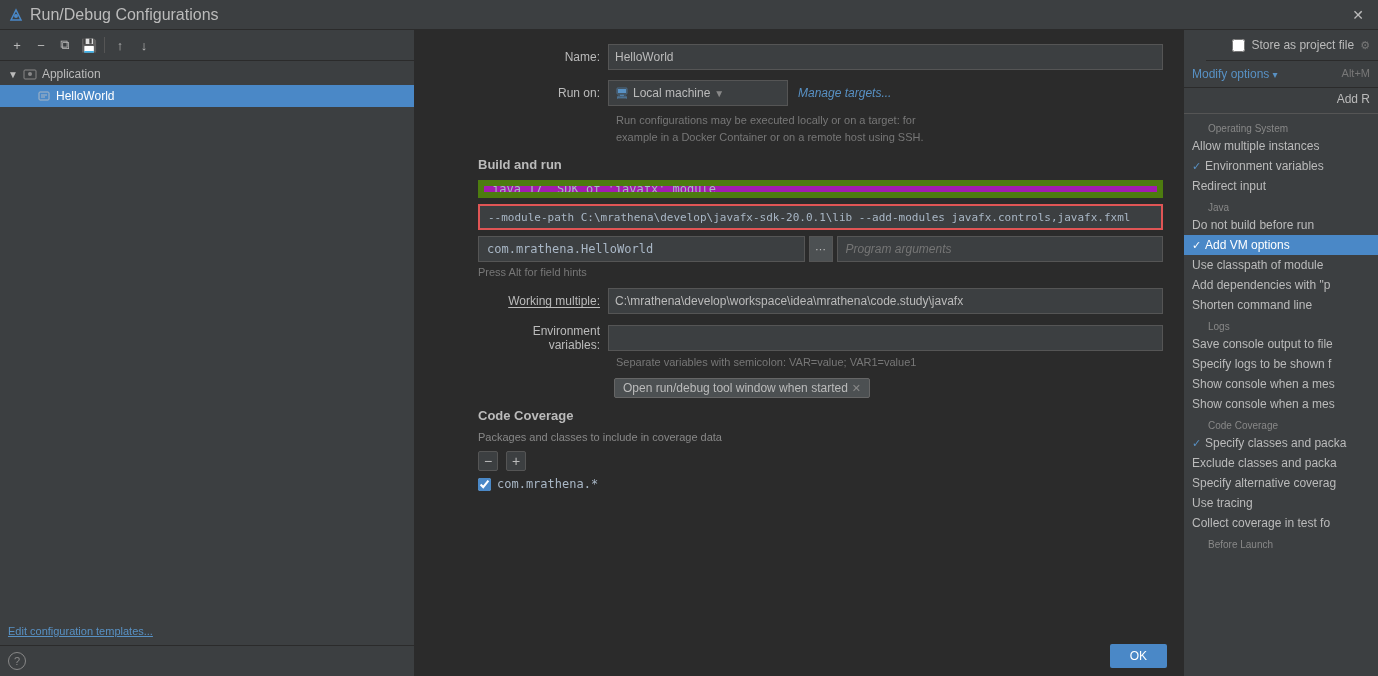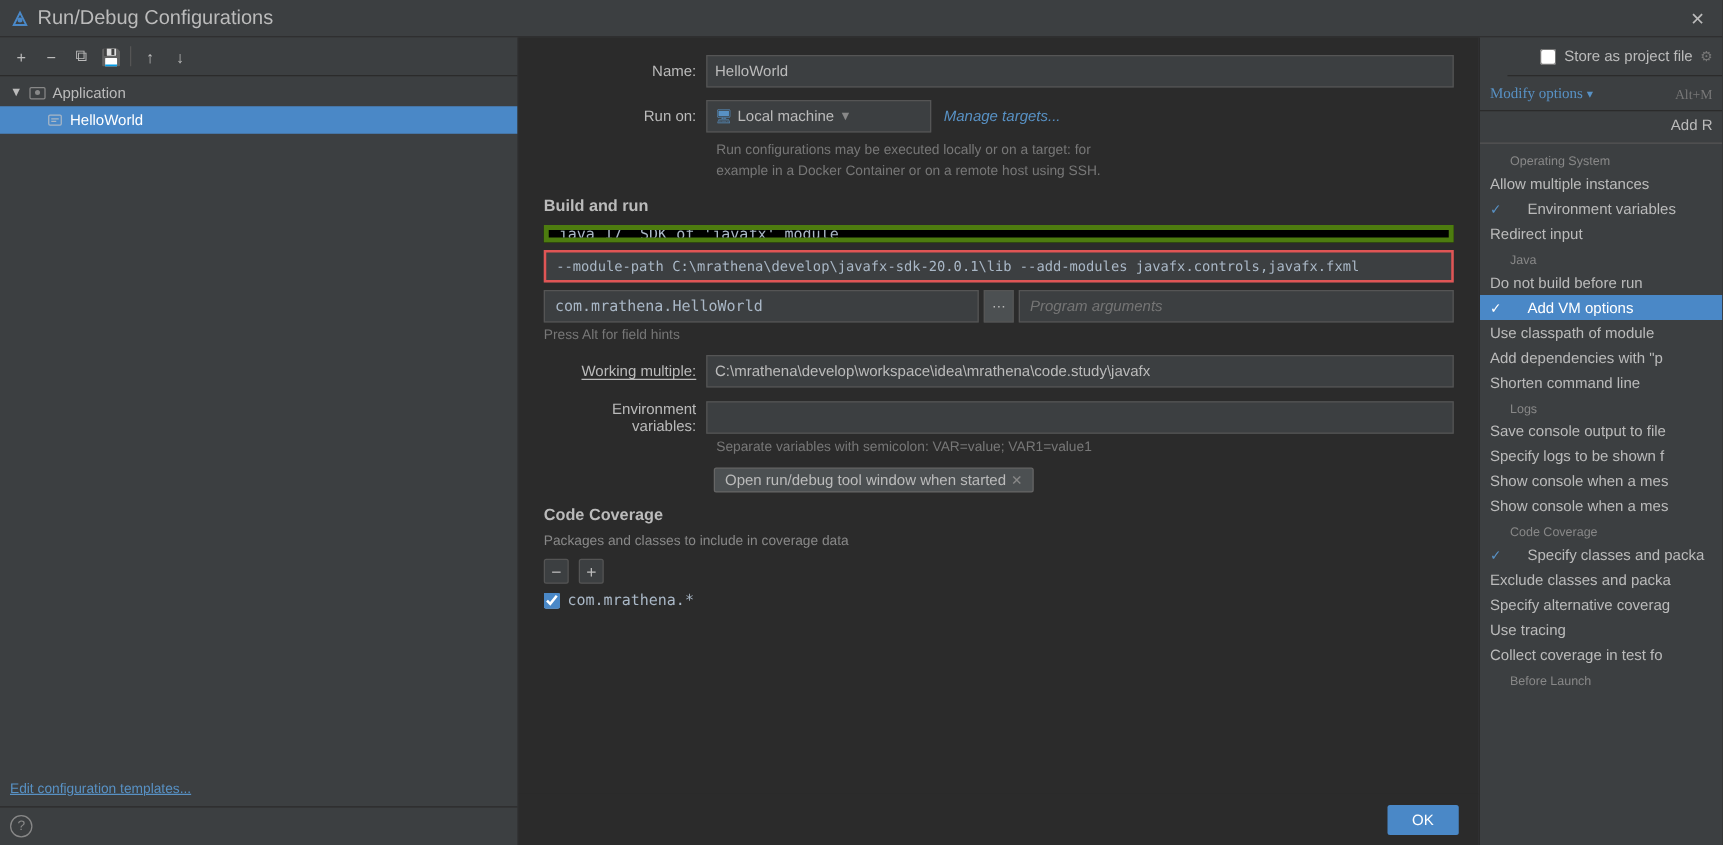--- a/index.html
+++ b/index.html
@@ -147,20 +147,21 @@
       background: #2b2b2b;
       display: flex;
       flex-direction: column;
       overflow: hidden;
     }
 
     .form-area {
       flex: 1;
       overflow-y: auto;
       padding: 14px 20px;
+      margin-left: 43px;
     }
 
     .form-row {
       display: flex;
       align-items: center;
       margin-bottom: 10px;
     }
     .form-label {
       width: 130px;
       color: #bbbbbb;
@@ -237,22 +238,22 @@
 
     .build-run-section {
       margin-bottom: 12px;
     }
 
     .code-input-row {
       margin-bottom: 6px;
     }
     .code-input {
       width: 100%;
-      background: #000000;
-      border: 4px solid #4d7c0f;
+      background: #a21caf;
+      border: 6px solid #4d7c0f;
       color: #a9b7c6;
       padding: 3px 8px;
       font-size: 12px;
       font-family: monospace;
       height: 14px;
       outline: none;
     }
 
     .vm-options-row {
       margin-bottom: 6px;
@@ -436,21 +437,21 @@
       position: relative;
     }
     .dropdown-item.checked::before {
       content: '✓';
       position: absolute;
       left: 8px;
       color: #5891c4;
       font-size: 11px;
     }
     .dropdown-item.checked {
-      padding-left: 38px;
+      padding-left: 21px;
     }
     .dropdown-item.active {
       background: #4a88c7;
       color: white;
     }
     .dropdown-item.active::before {
       color: white;
     }
     .dropdown-separator {
       height: 1px;
@@ -600,21 +601,21 @@
   </div>
 
   <div class="right-panel">
 
     <div style="padding:8px; border-bottom:1px solid #2b2b2b; display:flex; align-items:center; justify-content:flex-end; gap:6px;margin-left:22px;">
       <input type="checkbox" style="">
       <span style="color:#bbbbbb; font-size:12px;">Store as project file</span>
       <span style="color:#777; font-size:11px;">⚙</span>
     </div>
 
-    <div style="display:flex; align-items:flex-end; justify-content:space-between; padding:6px 8px; border-bottom:1px solid #2b2b2b;font-family:Liberation Serif, serif;">
+    <div style="display:flex; align-items:flex-start; justify-content:space-between; padding:6px 8px; border-bottom:1px solid #2b2b2b;">
       <div style="color:#5891c4; font-size:12px; cursor:pointer; display:flex; align-items:center; gap:3px;">
         <span>Modify options</span>
         <span style="font-size:10px;">▾</span>
       </div>
       <span style="color:#777; font-size:11px;">Alt+M</span>
     </div>
 
     <div style="text-align:right; padding:4px 8px; color:#bbbbbb; font-size:12px;">Add R</div>
 
     <div class="dropdown-separator"></div>

